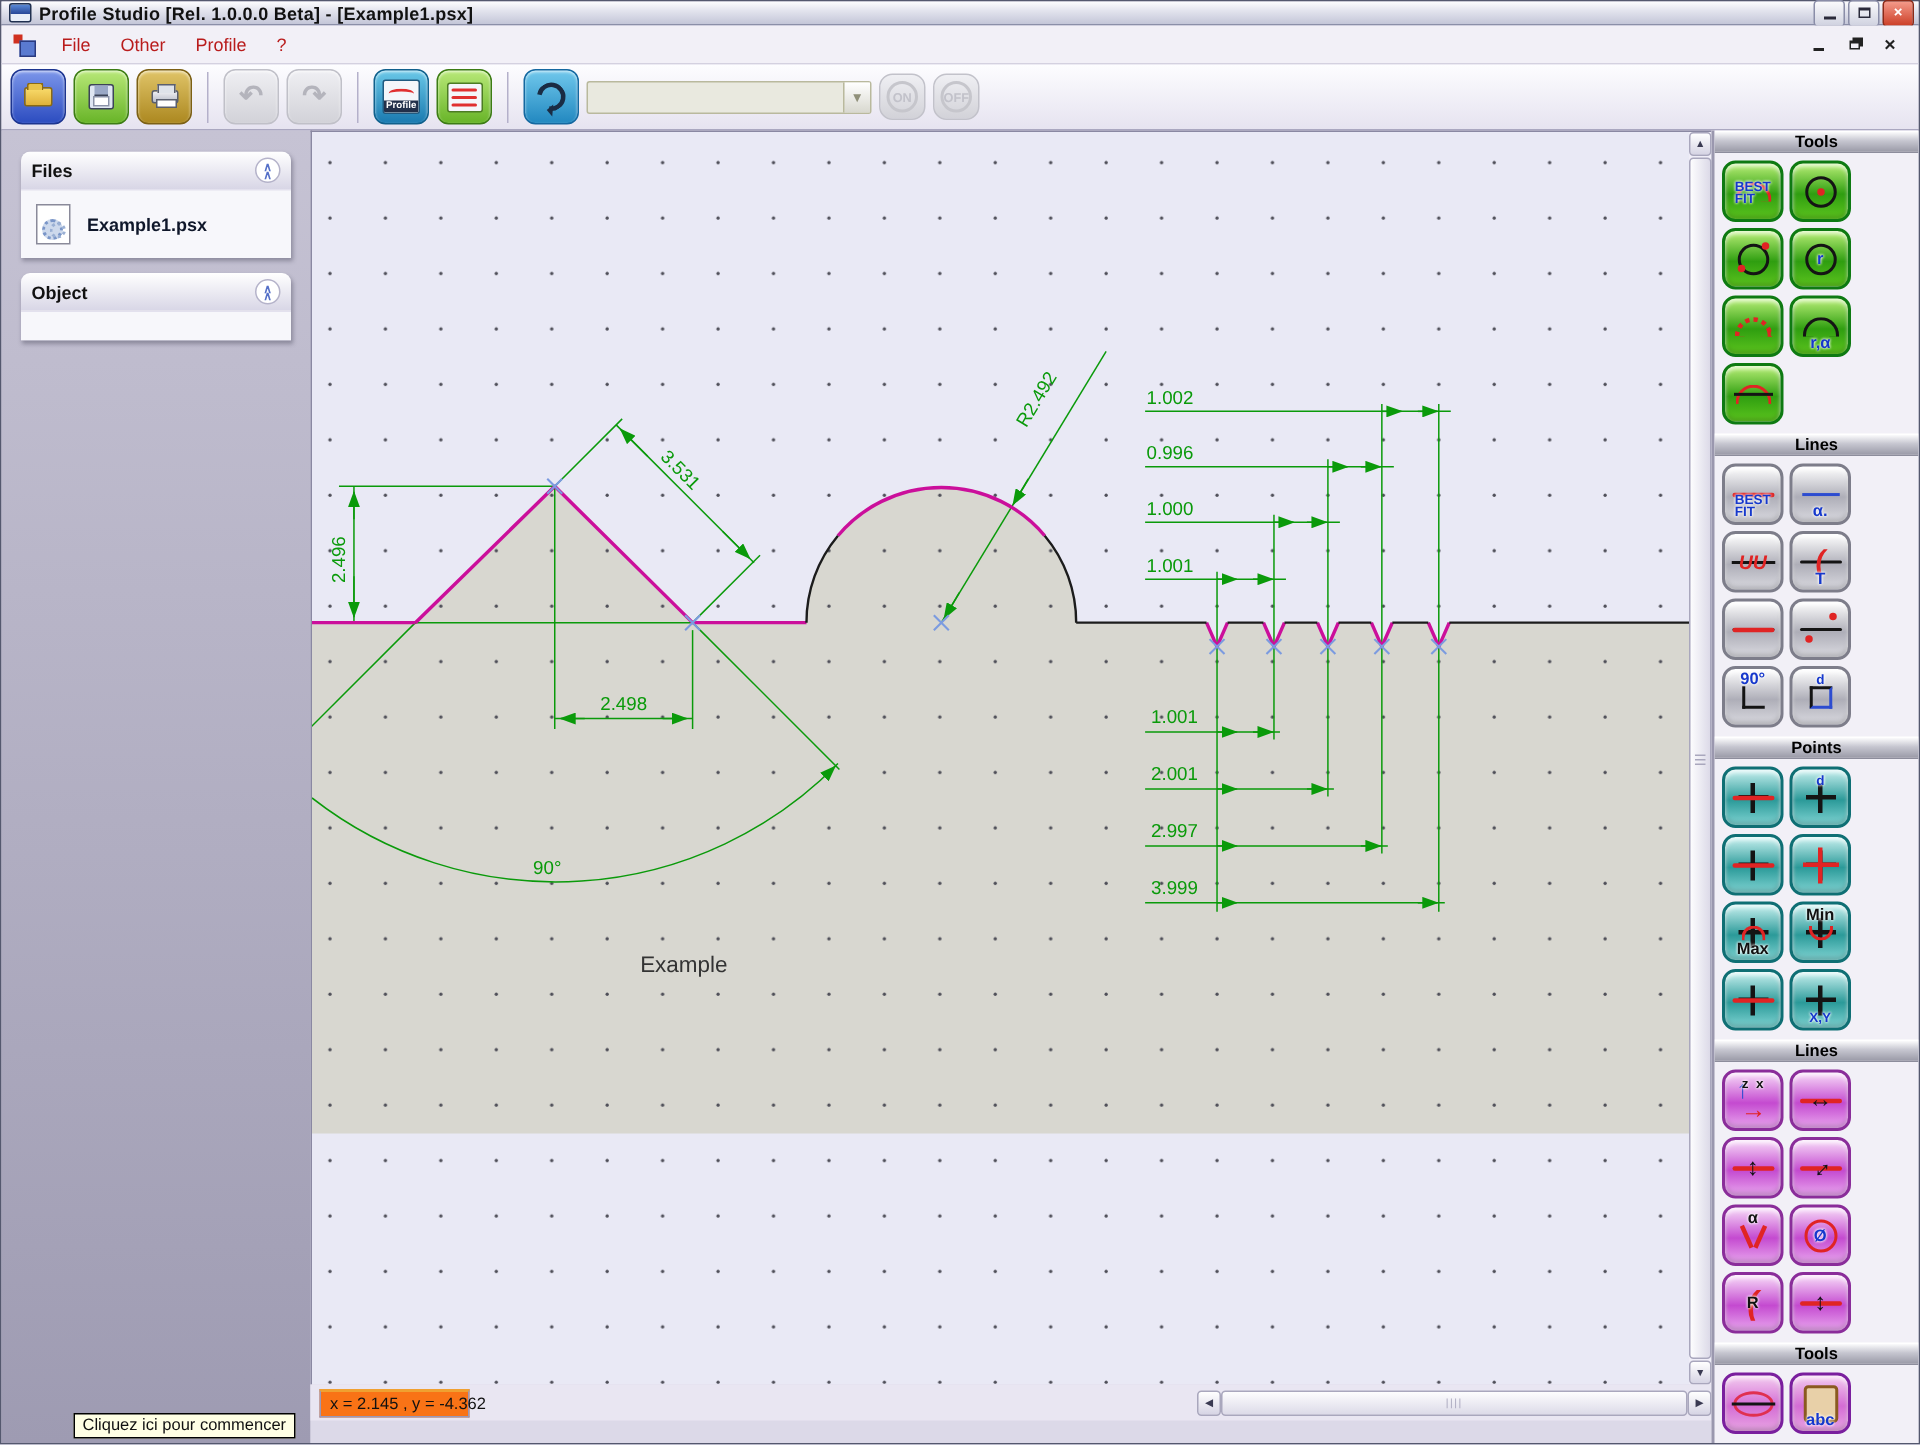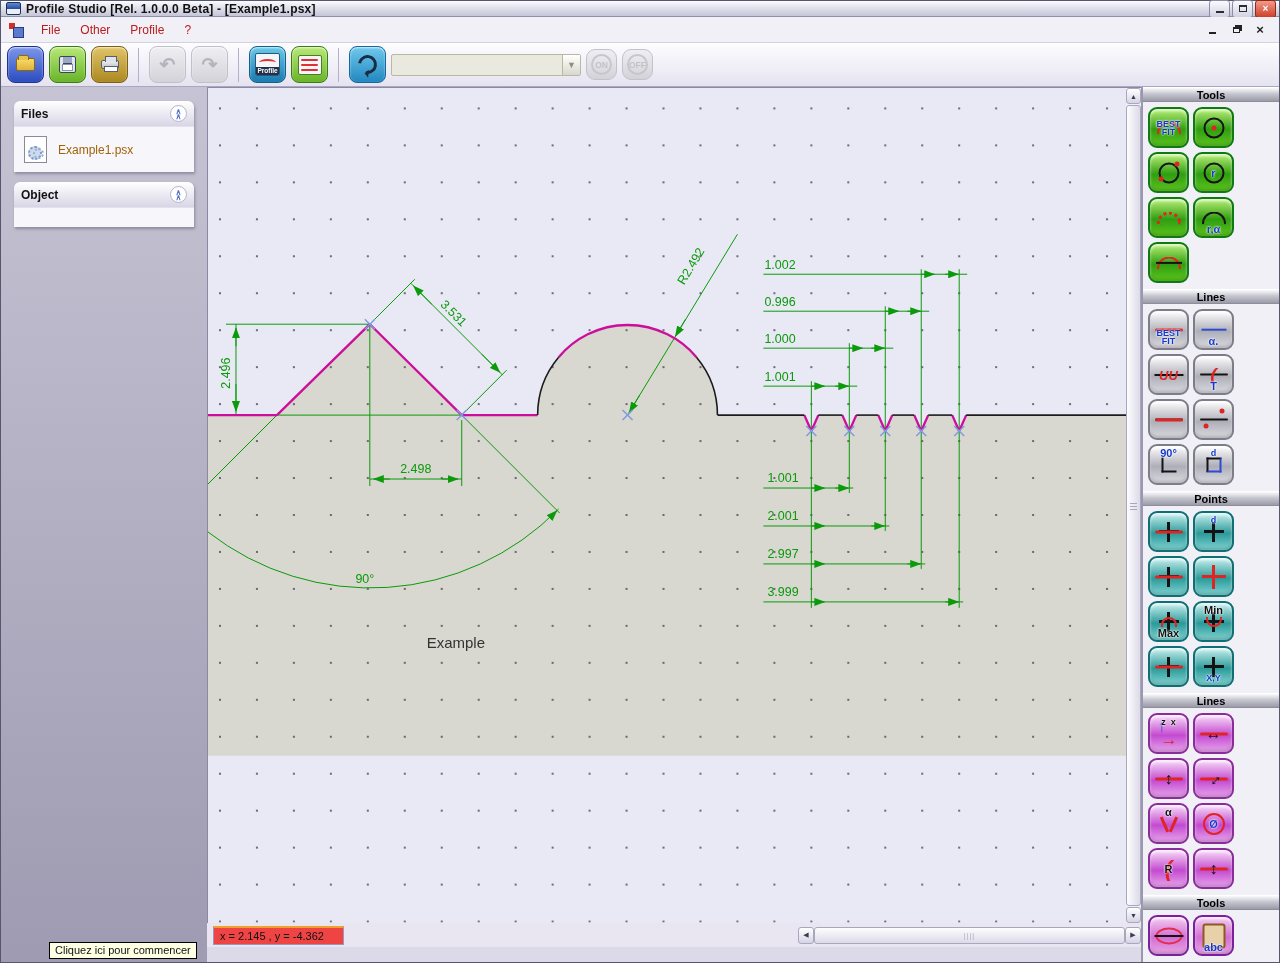--- a/index.html
+++ b/index.html
@@ -68,53 +68,53 @@
   
   .sidebar{width:206px;flex:none;background:linear-gradient(180deg,#c6c3d4 0%,#aaa7bc 70%,#9e9bb2 100%);padding-top:4px}
   .pane{margin:10px 13px 0;border-radius:6px 6px 0 0;overflow:hidden;box-shadow:1px 2px 3px rgba(40,40,60,.35)}
   .pane-h{height:25px;background:linear-gradient(180deg,#ffffff,#dddbе9 60%,#d3d1e2);background:linear-gradient(180deg,#ffffff,#d8d6e6);display:flex;align-items:center;justify-content:space-between;padding:0 7px;font-size:12px;font-weight:bold;color:#111;cursor:pointer}
   .chev{width:17px;height:17px;border-radius:50%;background:#fff;border:1px solid #b5b3ca;display:flex;flex-direction:column;align-items:center;justify-content:center;color:#5570c8;font-size:8px;font-weight:bold;line-height:5px;cursor:pointer}
   .pane-c{background:#f7f7fb;border-top:1px solid #e3e1ee;padding:9px 10px;display:flex;align-items:center;gap:11px}
   .pane-c.empty{height:20px;padding:4px}
   .file-icon{width:23px;height:27px;background:#fff;border:1px solid #8a8a9a;position:relative;flex:none}
   .file-icon::before{content:"";position:absolute;left:3px;top:9px;width:10px;height:10px;border:2px dotted #7a96c8;border-radius:50%;background:#cdd9ec}
   .file-icon::after{content:"";position:absolute;right:2px;bottom:3px;width:7px;height:7px;border:2px dotted #9ab0d4;border-radius:50%}
-  .file-label{font-size:12px;font-weight:normal;color:#a16207}
+  .file-label{font-size:12px;font-weight:bold;color:#0f172a}
 
   
   .workarea{width:934px;flex:none;display:flex;flex-direction:column;background:#dcd9e8}
   .canvas-wrap{height:836px;display:flex;border-top:1px solid #8a88a2;border-left:1px solid #8a88a2}
   svg.canvas{width:919px;height:835px;display:block;background:#e9e9f5;cursor:crosshair}
   .vscroll{width:15px;background:#f0eef8;display:flex;flex-direction:column}
   .sb-btn{height:16px;flex:none;background:linear-gradient(180deg,#ffffff,#d6d4e4);border:1px solid #a9a7bd;border-radius:3px;color:#3a3a52;font-size:7px;display:flex;align-items:center;justify-content:center;cursor:pointer}
   .vthumb{flex:1;margin:1px 0;background:linear-gradient(90deg,#fdfdfe,#dcdae8);border:1px solid #a9a7bd;border-radius:3px;position:relative;cursor:pointer}
   .vthumb::after{content:"";position:absolute;left:3px;right:3px;top:50%;height:1.5px;background:#a9a7bd;box-shadow:0 -3px 0 #a9a7bd,0 3px 0 #a9a7bd}
   .bottombar{height:24px;display:flex;align-items:center;background:#e9e6f2}
-  .coordbox{margin-left:6px;width:131px;height:19px;background:#ef4444;border:1px solid #9a98b8;border-top:2px solid #f0a030;font-size:11px;color:#111;display:flex;align-items:center;padding-left:6px;white-space:nowrap}
+  .coordbox{margin-left:6px;width:100px;height:19px;background:#f97316;border:1px solid #9a98b8;border-top:2px solid #f0a030;font-size:11px;color:#111;display:flex;align-items:center;padding-left:6px;white-space:nowrap}
   .bspacer{flex:1}
   .hscroll{width:343px;height:17px;display:flex;margin-right:0}
   .hscroll .sb-btn{width:16px;height:17px}
   .hthumb{flex:1;background:linear-gradient(180deg,#fdfdfe,#dcdae8);border:1px solid #a9a7bd;border-radius:3px;display:flex;align-items:center;justify-content:center;color:#a9a7bd;font-size:7px;letter-spacing:1px;cursor:pointer}
 
   .tooltip{position:absolute;left:48px;top:855px;background:#ffffe4;border:1px solid #000;font-size:11px;color:#111;padding:1px 5px 2px;white-space:nowrap;z-index:6}
 
   
   .toolpanel{flex:1;background:#f2f0f7;border-left:2px solid #9a97ae;padding-bottom:4px;overflow:hidden}
   .sec-h{height:15px;background:linear-gradient(180deg,#fbfbfc,#c6c6d0 45%,#9b9ba8);border-top:1px solid #fff;border-bottom:1px solid #8d8d9c;font-size:11px;font-weight:bold;color:#000;text-align:center;line-height:14px}
   .sec-grid{display:flex;flex-wrap:wrap;gap:4px;padding:5px 5px 6px}
   .tool-btn{width:41px;height:41px;border-radius:9px;border:2px solid var(--bd);background:linear-gradient(180deg,var(--c1) 0%,var(--c2) 55%,var(--c3) 100%);box-shadow:inset 0 2px 3px rgba(255,255,255,.75),inset 0 -2px 3px rgba(0,0,0,.18);position:relative;cursor:pointer}
   .pal-arcs{--bd:#0e7a12;--c1:#b9ef77;--c2:#2f9e10;--c3:#5cc41e}
   .pal-lines{--bd:#7d7d8a;--c1:#ffffff;--c2:#aeaeb8;--c3:#dadae0}
   .pal-points{--bd:#0f6f74;--c1:#c9f1f0;--c2:#2b9a99;--c3:#7fd3d2}
   .pal-dims{--bd:#8a2d9a;--c1:#f8dcf9;--c2:#c44ad0;--c3:#e8a5ee}
   .pal-other{--bd:#7a1f9e;--c1:#f3cdf0;--c2:#d46cd4;--c3:#e8a5e4}
 
   .deco{position:absolute;inset:0}
   .deco i{position:absolute;left:50%;top:50%;transform:translate(-50%,-50%);display:block}
-  .glyph{position:absolute;inset:0;display:flex;align-items:center;justify-content:center;font-size:9px;font-weight:bold;color:#1638cc;text-align:center;white-space:pre;line-height:8px;text-shadow:0 0 2px #fff,0 0 2px #fff;z-index:2}
+  .glyph{position:absolute;inset:0;display:flex;align-items:center;justify-content:center;font-size:9px;font-weight:bold;color:#1638cc;white-space:pre;line-height:8px;text-shadow:0 0 2px #fff,0 0 2px #fff;z-index:2}
   .glyph.dark{color:#111}
   .glyph.low{align-items:flex-end;padding-bottom:3px}.glyph.high{align-items:flex-start;padding-top:3px}
   .glyph.big{font-size:11px}
 
   .a-ring{width:21px;height:21px;border:2.3px solid #141414;border-radius:50%}
   .a-ring-red{width:22px;height:22px;border:2.4px solid #e02424;border-radius:50%}
   .a-dot-red{width:5px;height:5px;background:#e02424;border-radius:50%}
   .a-rimdot{width:5px;height:5px;background:#e02424;border-radius:50%;margin:-9px 0 0 8px;box-shadow:-16px 15px 0 #e02424}
   .a-arc-red{width:24px;height:13px;border:2.5px solid #e02424;border-bottom:none;border-radius:24px 24px 0 0;transform:translate(-50%,-65%)}
   .a-arc-dark{width:24px;height:13px;border:2.5px solid #141414;border-bottom:none;border-radius:24px 24px 0 0;transform:translate(-50%,-75%)}

